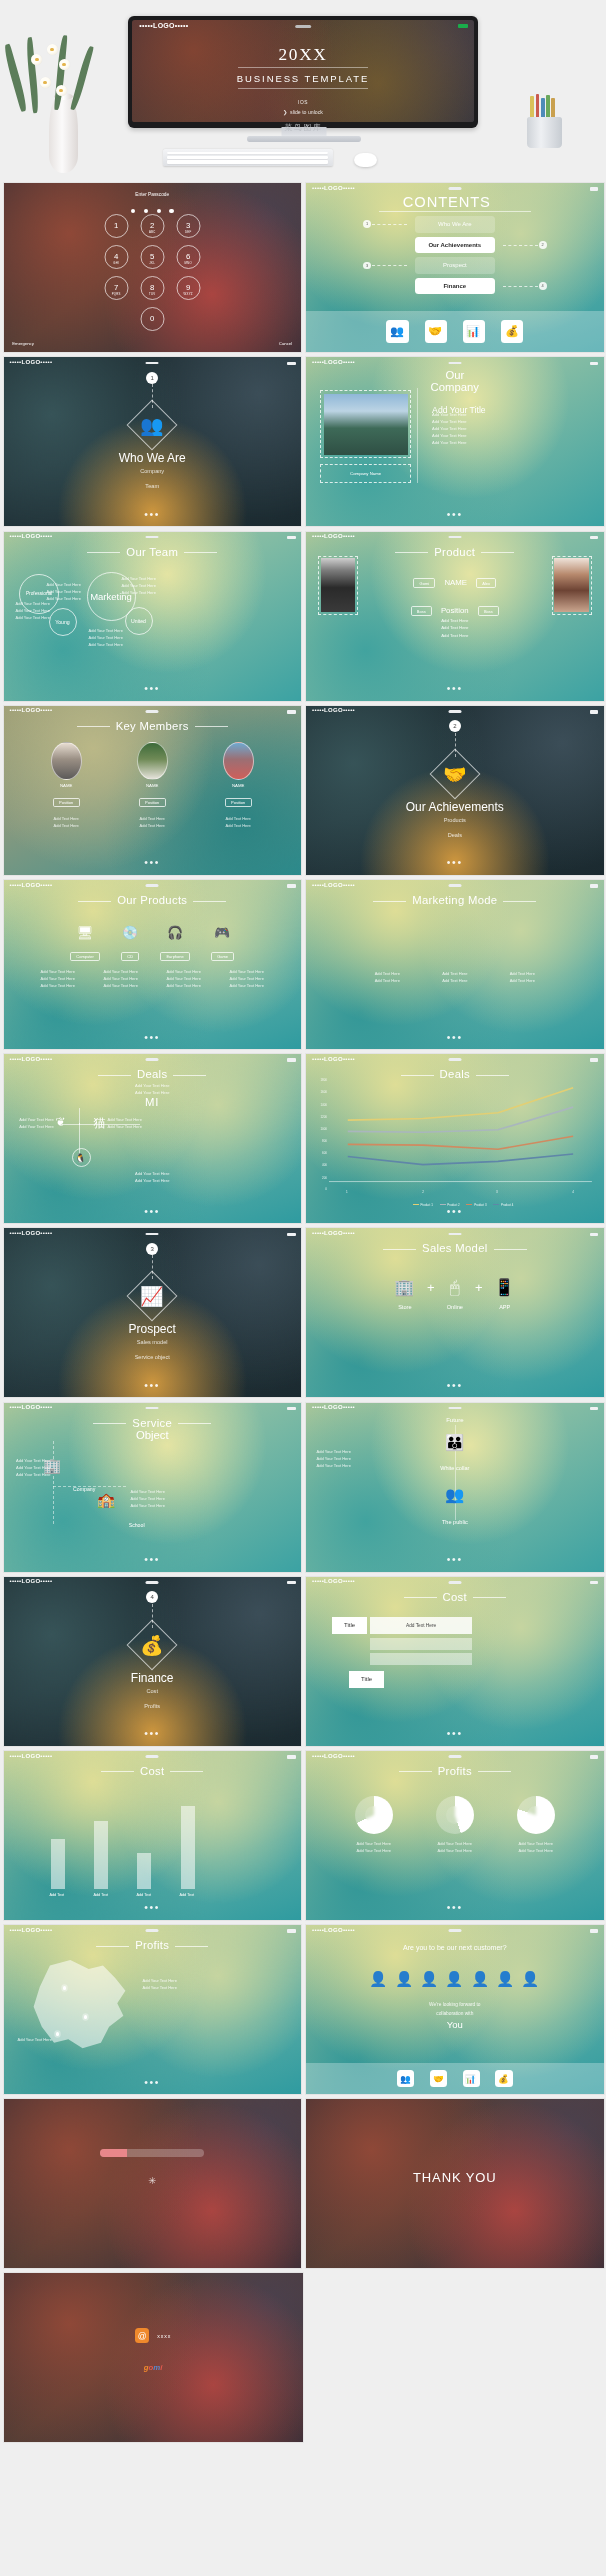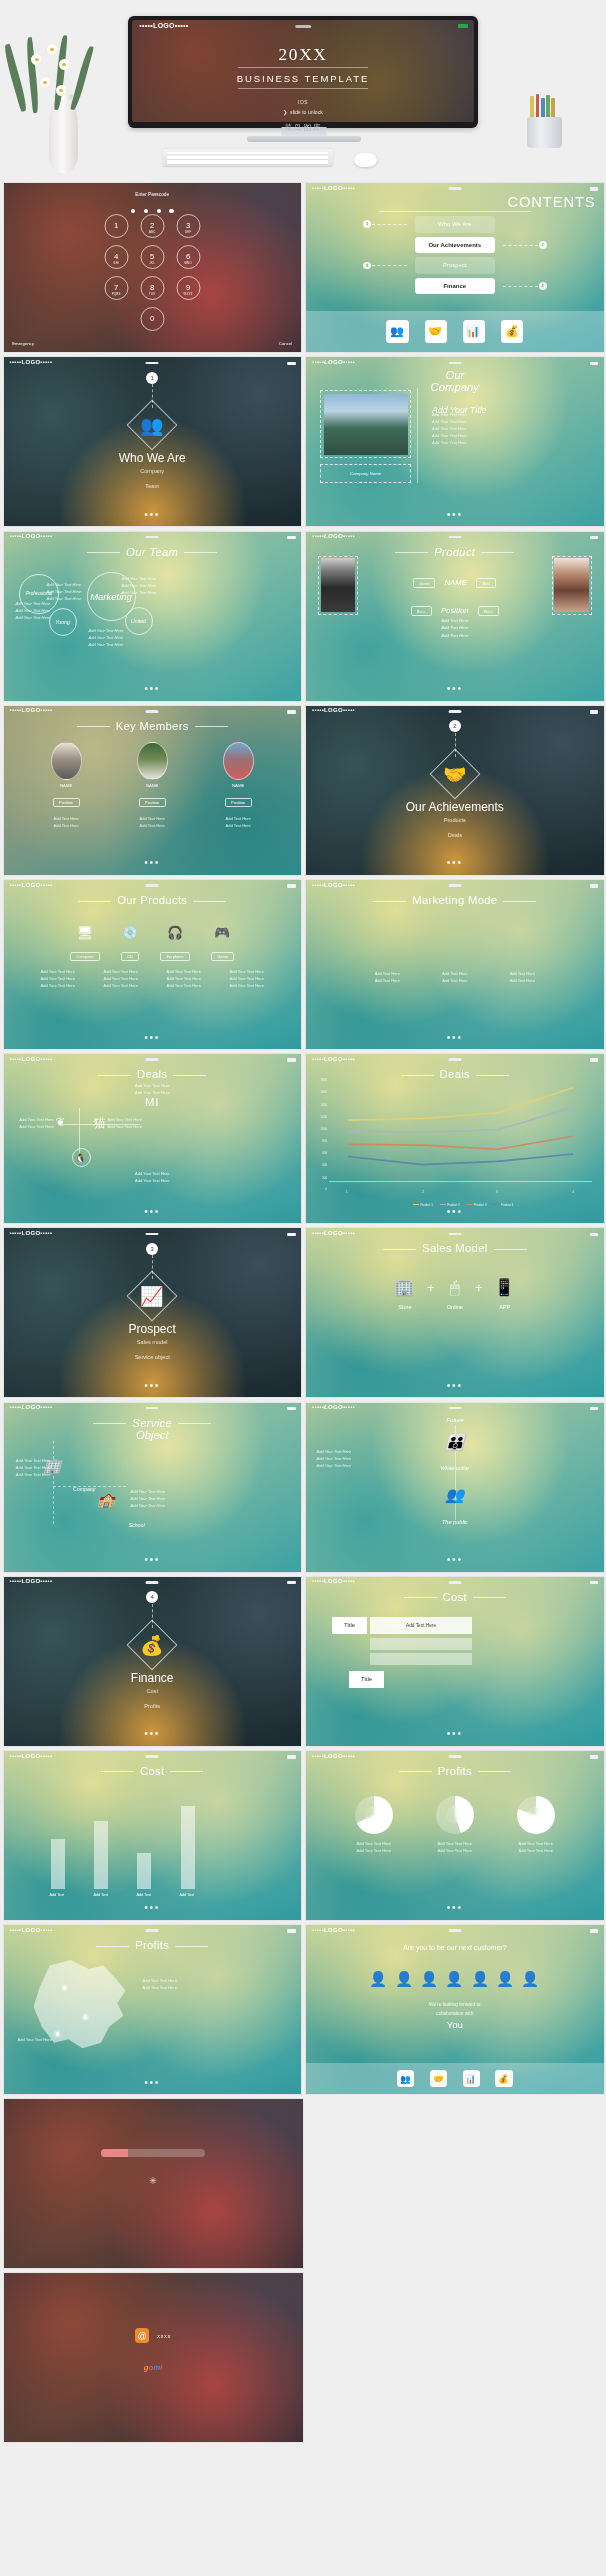--- a/index.html
+++ b/index.html
@@ -71,21 +71,21 @@
            background:#6fa89c; box-shadow:0 0 0 0.9px rgba(0,0,0,.05); }
 
   .bg-teal   { background:
       radial-gradient(circle at 30% 18%, rgba(226,223,150,.95) 0%, rgba(226,223,150,0) 46%),
       radial-gradient(circle at 72% 30%, rgba(213,219,160,.8) 0%, rgba(213,219,160,0) 42%),
       radial-gradient(circle at 18% 78%, rgba(44,148,150,.9) 0%, rgba(44,148,150,0) 55%),
       linear-gradient(160deg,#cfd79a 0%,#a9c79e 32%,#56aaa4 68%,#2f9ba0 100%); }
   .bg-teal2  { background:
       radial-gradient(circle at 55% 25%, rgba(233,230,163,.95) 0%, rgba(233,230,163,0) 48%),
       radial-gradient(circle at 20% 70%, rgba(58,160,158,.9) 0%, rgba(58,160,158,0) 56%),
-      linear-gradient(150deg,#b7cb99 0%,#8cbfa4 40%,#3ba2a3 100%); font-style: italic; }
+      linear-gradient(150deg,#b7cb99 0%,#8cbfa4 40%,#3ba2a3 100%); }
   .bg-dark   { background:
       radial-gradient(circle at 50% 92%, rgba(235,168,64,.85) 0%, rgba(235,168,64,0) 44%),
       radial-gradient(circle at 16% 34%, rgba(60,92,96,.8) 0%, rgba(60,92,96,0) 48%),
       radial-gradient(circle at 86% 22%, rgba(70,88,100,.7) 0%, rgba(70,88,100,0) 44%),
       linear-gradient(160deg,#1e2c31 0%,#22343a 45%,#1b2a30 100%); }
   .bg-warm   { background:
       radial-gradient(circle at 22% 30%, rgba(150,74,56,.9) 0%, rgba(150,74,56,0) 50%),
       radial-gradient(circle at 70% 66%, rgba(196,72,66,.78) 0%, rgba(196,72,66,0) 46%),
       radial-gradient(circle at 88% 20%, rgba(74,66,82,.85) 0%, rgba(74,66,82,0) 44%),
       linear-gradient(140deg,#3b2f33 0%,#573e35 42%,#3d3038 100%); }
@@ -117,21 +117,21 @@
   .keys { position:absolute; top:31px; left:50%; transform:translateX(-50%); width:121px; }
   .keyrow { display:flex; justify-content:center; gap:12px; margin-bottom:7px; }
   .key { width:24px; height:24px; border-radius:50%; border:0.9px solid rgba(255,255,255,.65);
          color:#fff; text-align:center; }
   .key b { display:block; font-size:7.8px; font-weight:normal; line-height:14.7px; padding-top:3.5px;}
   .key s { display:block; font-size:2.8px; text-decoration:none; letter-spacing:0.3px; margin-top:-3.5px; }
   .pass-l { position:absolute; bottom:6px; left:8.7px; color:#fff; font-size:4.3px; }
   .pass-r { position:absolute; bottom:6px; right:8.7px; color:#fff; font-size:4.3px; }
 
   
-  .ct-title { position:absolute; top:10.4px; left:0; right:8px; text-align:right; color:#fff; font-size:14.7px; letter-spacing:0.9px; }
+  .ct-title { position:absolute; top:10.4px; left:0; right:16px; text-align:center; color:#fff; font-size:14.7px; letter-spacing:0.9px; }
   .ct-rule { position:absolute; top:28px; left:50%; transform:translateX(-50%); width:152px; height:0.9px; background:rgba(255,255,255,.6); }
   .ct-list { position:absolute; top:33px; left:0; right:0; }
   .ct-item { position:relative; height:18px; margin-bottom:2.6px; }
   .ct-pill { position:absolute; left:50%; transform:translateX(-50%); width:80px; height:16.5px; border-radius:3.5px;
              line-height:16.5px; text-align:center; font-size:6px; }
   .ct-pill.ghost { background:rgba(255,255,255,.22); color:rgba(255,255,255,.95); }
   .ct-pill.solid { background:#fff; color:#2b2b2b; font-weight:bold; }
   .ct-num { position:absolute; top:4.3px; width:7.8px; height:7.8px; border-radius:50%; background:rgba(255,255,255,.85);
             color:#555; font-size:3.9px; line-height:7.8px; text-align:center; }
   .ct-lead { position:absolute; top:7.8px; height:0.9px; border-top:0.9px dashed rgba(255,255,255,.7); }
@@ -935,20 +935,23 @@
     </div>
   </div>
 
   <div class="row">
     <div class="slide bg-warm">
       <div class="loadbar">
           <i></i>
         </div>
       <div class="gear">✳</div>
     </div>
+    <div class="slide bg-warm">
+      <div class="thanks">THANK YOU</div>
+    </div>
   </div>
 
   <div class="row">
     <div class="slide bg-warm">
       <div class="wb-row">
         <div class="wb-ico">@</div>
         <div class="wb-tx">xxxx</div>
       </div>
       <div class="gm">
         <span style="color:#f0892c;">g</span><span style="color:#e05a4f;">o</span><span style="color:#5b86c9;">m</span><span style="color:#e05a4f;">i</span>

